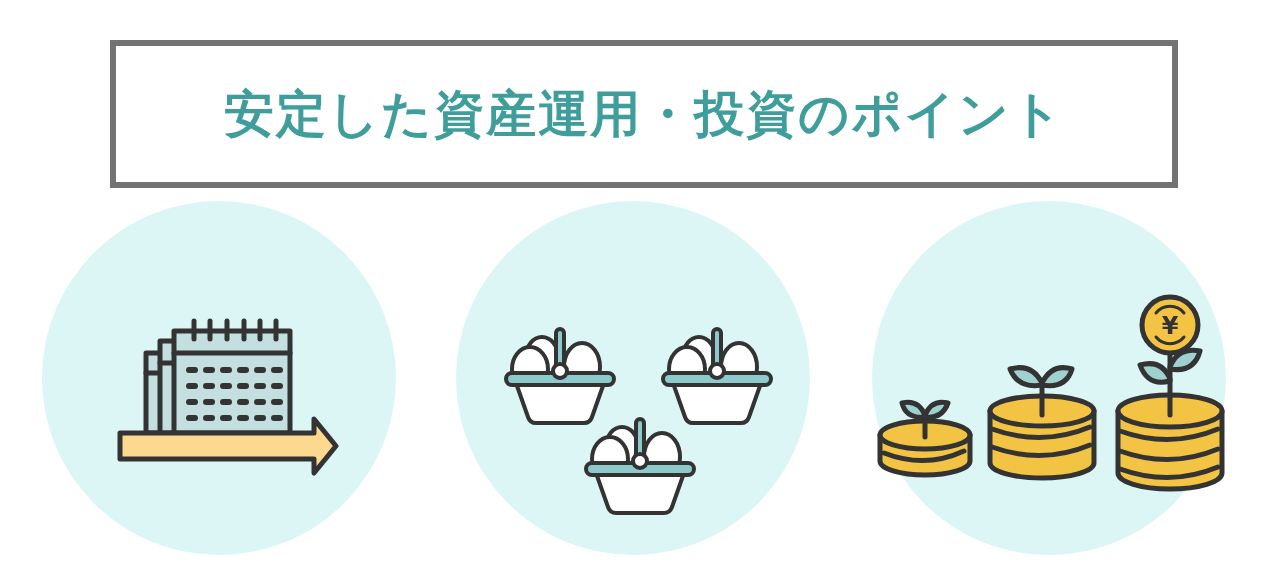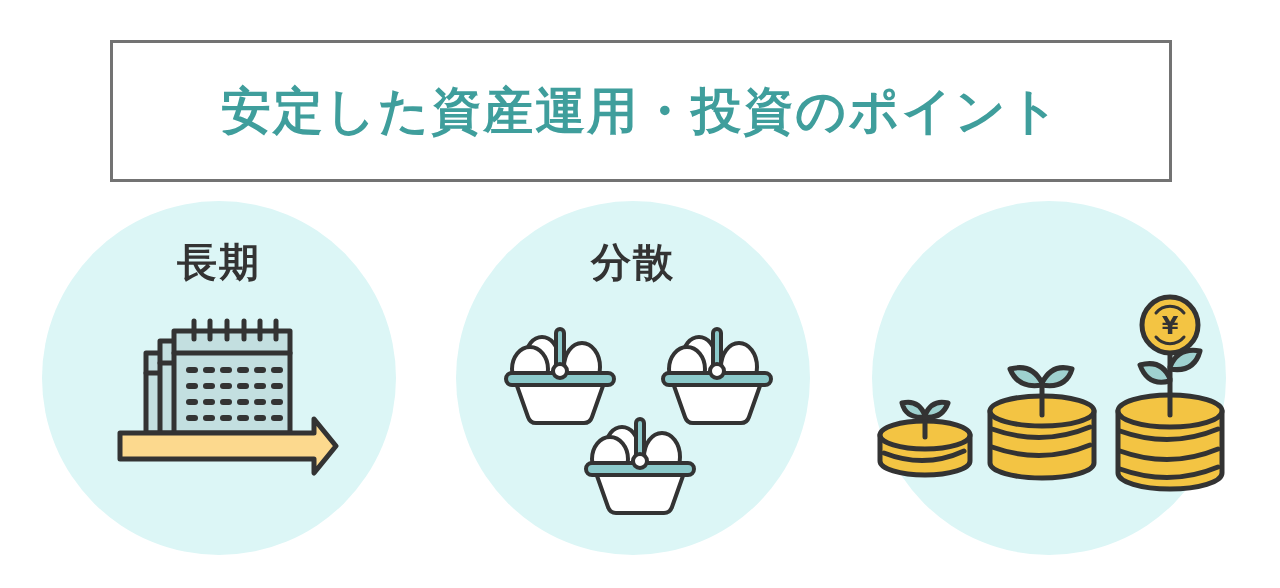--- a/index.html
+++ b/index.html
@@ -2,21 +2,21 @@
 <html><head>
 <meta charset="utf-8">
 <style>
   html, body { margin: 0; padding: 0; }
   body {
     width: 1280px; height: 588px; background: #ffffff; position: relative; overflow: hidden;
     font-family: "DejaVu Sans", "Liberation Sans", sans-serif;
   }
   .title-box {
     position: absolute; left: 110px; top: 40px; width: 1056px; height: 136px;
-    border: 3px solid #737373; box-sizing: content-box;
+    border: 6px solid #737373; box-sizing: content-box;
     display: flex; align-items: center; justify-content: center; text-align: center;
   }
   .title-text {
     color: #3f9e9c; font-weight: bold; font-size: 50px; letter-spacing: 2px;
     font-family: "DejaVu Sans", sans-serif;
   }
   .circle {
     position: absolute; width: 354px; height: 354px; border-radius: 50%;
     background: #dcf6f6;
   }
@@ -31,21 +31,20 @@
   .illus { position: absolute; left: 0; top: 0; }
 </style>
 </head>
 <body>
 
 <div class="title-box">
   <span class="title-text">安定した資産運用・投資のポイント</span>
 </div>
 
 <div class="circle c1">
-  <div class="label">長期</div>
   <svg class="illus" width="354" height="354" viewBox="0 0 354 354">
     <g stroke="#333" stroke-width="5" stroke-linejoin="round" stroke-linecap="round">
 
       <rect x="104" y="152" width="30" height="80" fill="#c3dfe0"></rect>
       <line x1="104" y1="172" x2="134" y2="172"></line>
       <rect x="118" y="140" width="30" height="92" fill="#c3dfe0"></rect>
       <line x1="118" y1="162" x2="148" y2="162"></line>
 
       <rect x="132" y="130" width="116" height="102" fill="#c3dfe0"></rect>
       <line x1="132" y1="152" x2="248" y2="152"></line>
@@ -83,21 +82,20 @@
         <rect x="195" y="214" width="12" height="6" rx="3"></rect>
         <rect x="212" y="214" width="12" height="6" rx="3"></rect>
         <rect x="229" y="214" width="12" height="6" rx="3"></rect>
     </g>
 
     <path d="M78 232 L272 232 L272 218 L294 245 L272 272 L272 258 L78 258 Z" fill="#fcd98e" stroke="#333" stroke-width="5" stroke-linejoin="round"></path>
   </svg>
 </div>
 
 <div class="circle c2">
-  <div class="label">分散</div>
   <svg class="illus" width="354" height="354" viewBox="0 0 354 354">
     <defs>
       <g id="basket">
         <g stroke="#333" stroke-width="4" stroke-linejoin="round">
           <ellipse cx="-18" cy="-20" rx="16" ry="20" fill="#ffffff"></ellipse>
           <ellipse cx="-30" cy="-8" rx="18" ry="22" fill="#ffffff"></ellipse>
           <ellipse cx="22" cy="-10" rx="18" ry="24" fill="#ffffff"></ellipse>
           <path d="M-44 6 L-32 40 Q-30 46 -24 46 L24 46 Q30 46 32 40 L44 6 Z" fill="#ffffff"></path>
           <rect x="-54" y="-4" width="108" height="12" rx="6" fill="#8ccacb"></rect>
           <rect x="-4" y="-48" width="8" height="44" rx="4" fill="#8ccacb"></rect>

